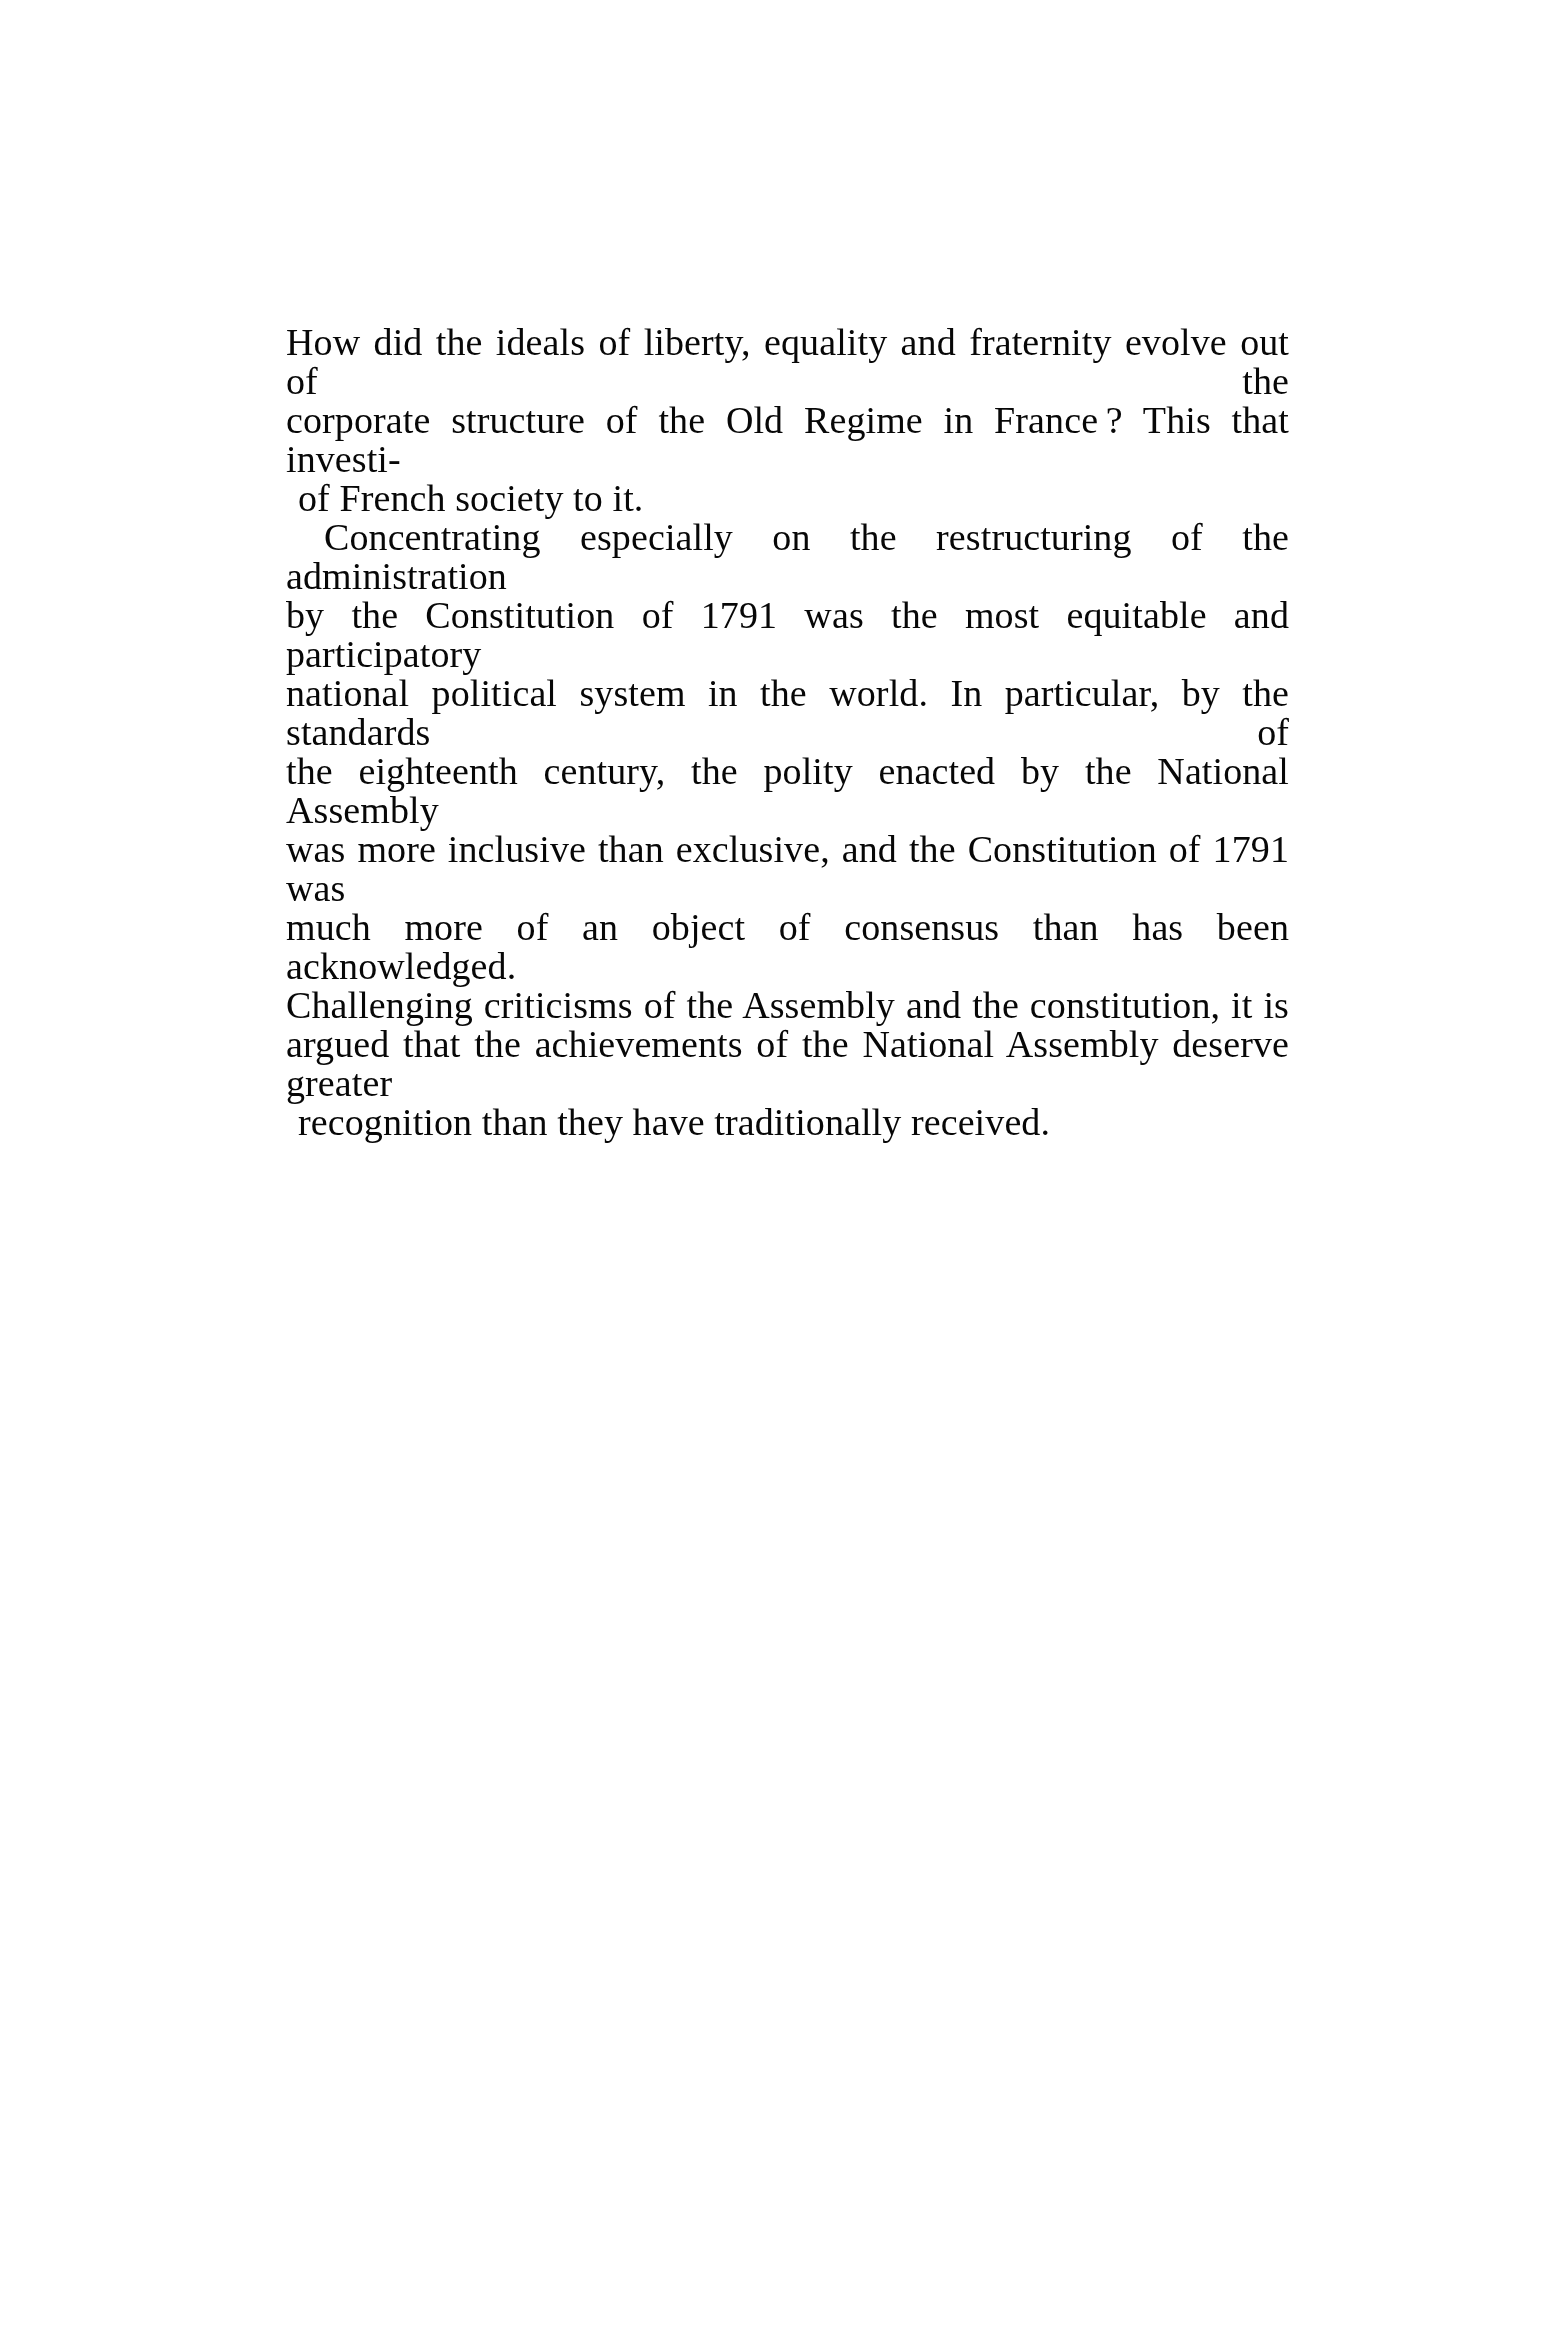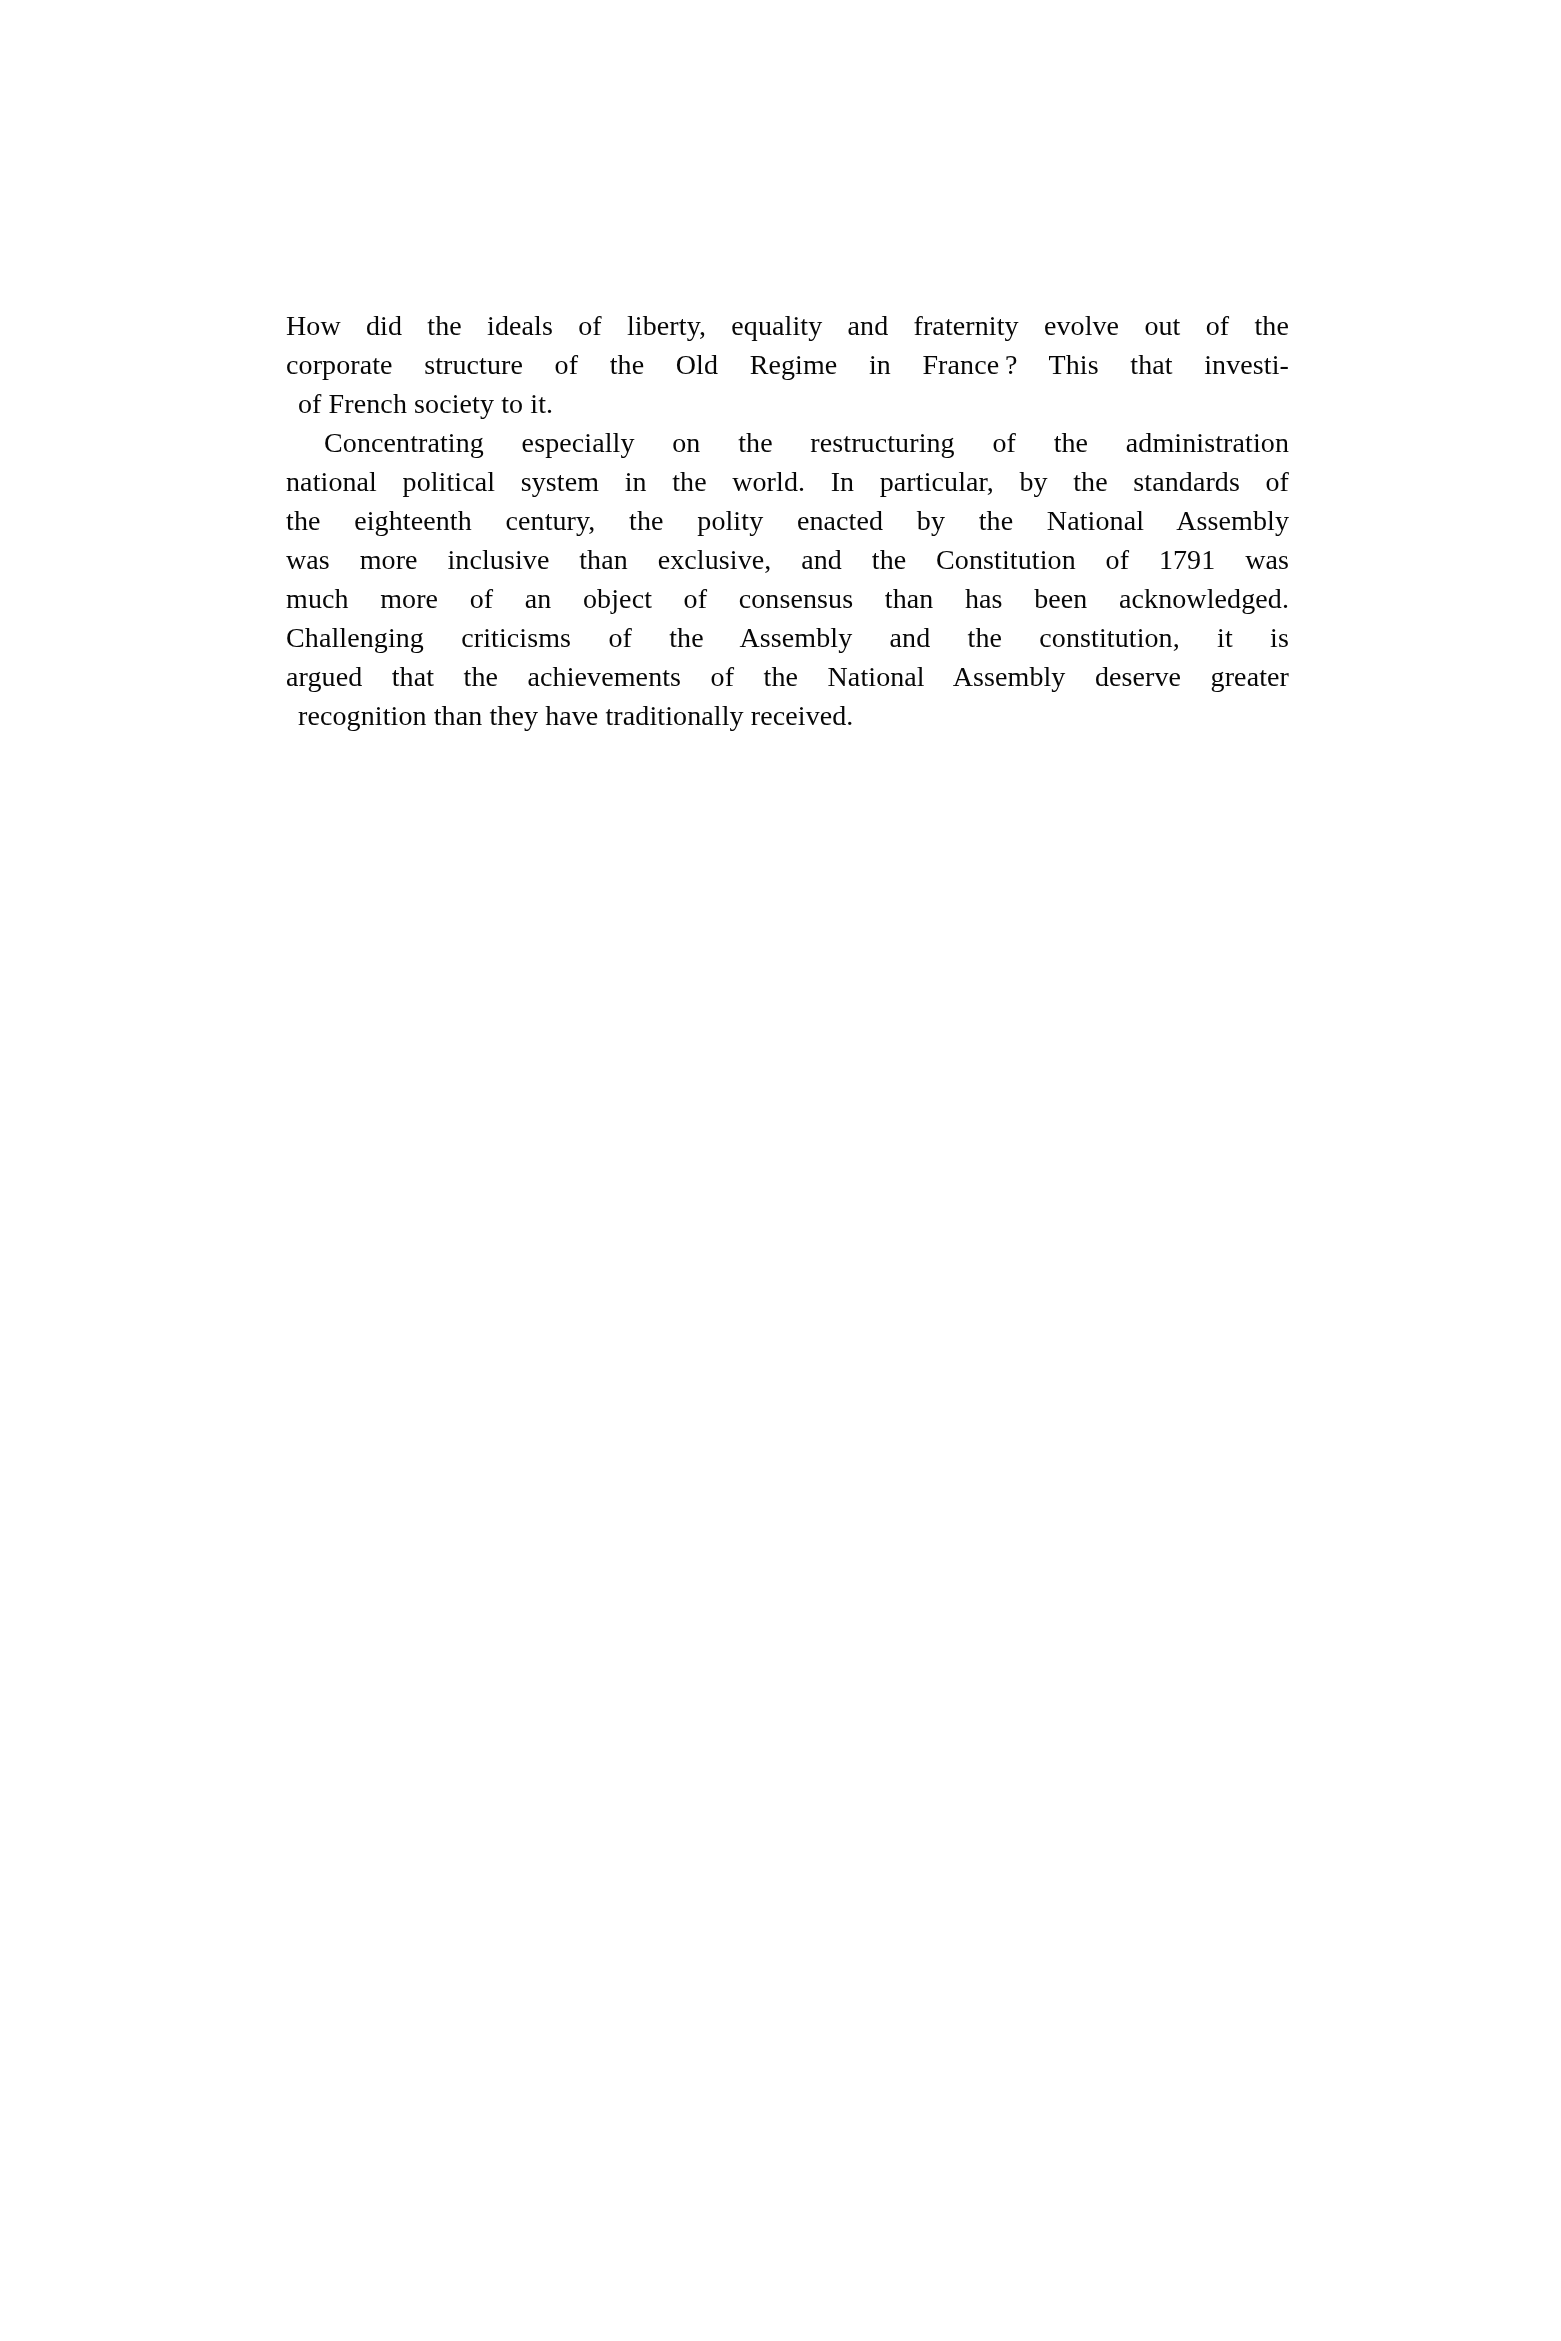--- a/index.html
+++ b/index.html
@@ -15,23 +15,23 @@
   .page {
     position: relative;
     width: 1561px;
     height: 2342px;
     background: #ffffff;
     overflow: hidden;
   }
   .text-block {
     position: absolute;
     left: 286px;
-    top: 306px;
+    top: 323px;
     width: 1003px;
-    font-size: 28px;
+    font-size: 38px;
     line-height: 39px;
     color: #070707;
     letter-spacing: 0.1px;
     text-rendering: optimizeLegibility;
   }
   .line {
     text-align: justify;
     text-align-last: justify;
     white-space: normal;
   }
@@ -46,20 +46,21 @@
 </style>
 </head>
 <body>
 
 <div class="page" style="background: rgb(255, 255, 255);">
   <div class="text-block" style="color: rgb(7, 7, 7);">
       <div class="line">How did the ideals of liberty, equality and fraternity evolve out of the</div>
       <div class="line">corporate structure of the Old Regime in France ? This that investi-</div>
       <div class="line last">of French society to it.</div>
       <div class="line indent">Concentrating especially on the restructuring of the administration</div>
+      <div class="line">by the Constitution of 1791 was the most equitable and participatory</div>
       <div class="line">national political system in the world. In particular, by the standards of</div>
       <div class="line">the eighteenth century, the polity enacted by the National Assembly</div>
       <div class="line">was more inclusive than exclusive, and the Constitution of 1791 was</div>
       <div class="line">much more of an object of consensus than has been acknowledged.</div>
       <div class="line">Challenging criticisms of the Assembly and the constitution, it is</div>
       <div class="line">argued that the achievements of the National Assembly deserve greater</div>
       <div class="line last">recognition than they have traditionally received.</div>
     </div>
 </div>
 

